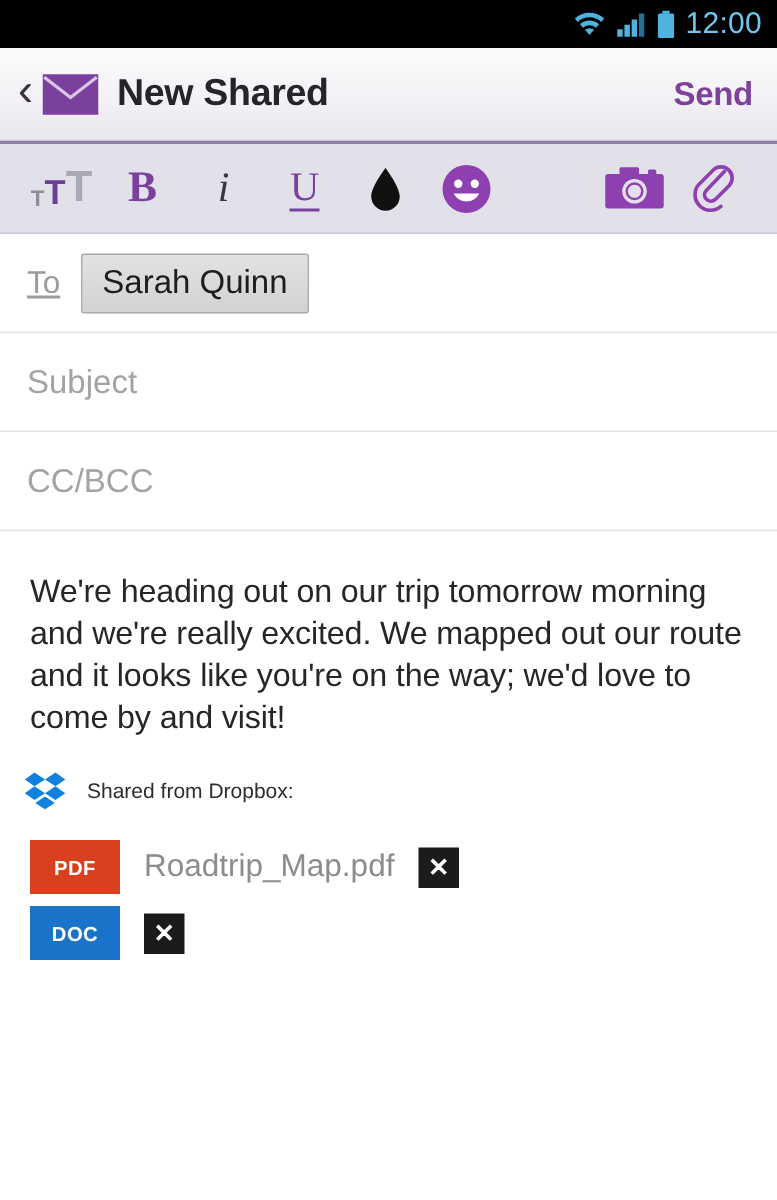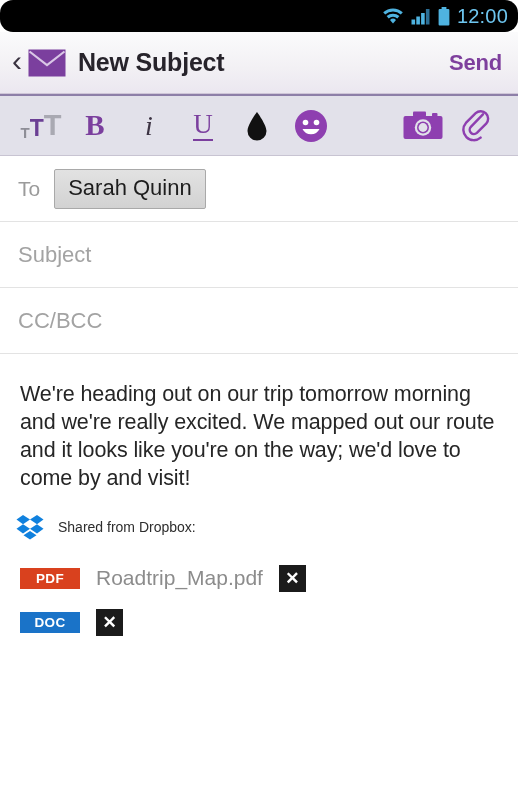--- a/index.html
+++ b/index.html
@@ -8,21 +8,21 @@
     background: #ffffff;
     font-family: "Liberation Sans", sans-serif;
     overflow: hidden;
   }
   .screen { position: relative; width: 518px; height: 800px; background: #fff; }
 
   
   .statusbar {
     height: 32px; background: #000000;
     display: flex; align-items: center; justify-content: flex-end;
-    padding-right: 10px; gap: 7px; border-radius: 13px;
+    padding-right: 10px; gap: 7px;
   }
   .sb-clock {
     color: #6ec6f0; font-size: 20px; letter-spacing: .2px;
     font-family: "Liberation Sans", sans-serif;
   }
   .sb-icon { display: block; }
 
   
   .header {
     height: 62px;
@@ -69,21 +69,21 @@
     font-size: 27px; color: #7b3f9e; font-family: "Liberation Serif", serif;
     border-bottom: 2px solid #7b3f9e; line-height: 1.05; padding-bottom: 1px;
   }
 
   
   .field-row {
     height: 66px; display: flex; align-items: center;
     padding: 0 18px; border-bottom: 1px solid #e3e3e3;
     background: #fff;
   }
-  .field-label { font-size: 21px; color: #9b9b9b; margin-right: 14px; }
+  .field-label { font-size: 21px; color: #9b9b9b; margin-right: 14px; text-decoration: underline; }
   .chip {
     display: inline-block;
     padding: 5px 13px 7px;
     font-size: 22px; color: #1d1d1d;
     background: linear-gradient(to bottom, #e2e2e2 0%, #d2d2d2 100%);
     border: 1px solid #a9a9a9;
     border-radius: 2px;
   }
   .placeholder { font-size: 22px; color: #a3a3a3; }
 
@@ -95,21 +95,21 @@
   }
   .body-p:last-child { margin-bottom: 0; }
 
   
   .dropbox-block { padding: 22px 20px 0 16px; background: #fff; }
   .db-head { display: flex; align-items: center; margin-bottom: 16px; }
   .db-logo { margin-right: 14px; display: block; }
   .db-head-text { font-size: 14px; color: #2d2d2d; }
   .att-row { display: flex; align-items: center; height: 44px; padding-left: 4px; }
   .att-badge {
-    width: 60px; height: 21px;
+    width: 60px; height: 36px;
     display: flex; align-items: center; justify-content: center;
     color: #fff; font-size: 13.5px; font-weight: bold; letter-spacing: .3px;
     margin-right: 16px; flex: 0 0 auto;
   }
   .att-name { font-size: 21px; color: #8c8c8c; margin-right: 16px; }
   .att-remove {
     width: 27px; height: 27px; background: #1b1b1b;
     display: flex; align-items: center; justify-content: center;
     color: #fff; font-size: 17px; font-weight: bold; line-height: 1;
     flex: 0 0 auto;
@@ -147,21 +147,21 @@
   </div>
 
   <div class="header">
     <span class="back-chevron">‹</span>
     <span>
       <svg class="env-icon" width="38" height="28" viewBox="0 0 38 28">
         <rect x="0.5" y="0.5" width="37" height="27" fill="#7b3f9e"></rect>
         <path d="M1.5 2.5 L19 16 L36.5 2.5" fill="none" stroke="#d9c6e6" stroke-width="2.2"></path>
       </svg>
     </span>
-    <span class="title">New Subject</span>
+    <span class="title">New Shared</span>
     <span class="send-btn">Send</span>
   </div>
 
   <div class="toolbar">
 
     <div class="tool">
       <span class="tt-icon">
         <span class="t1">T</span>
           <span class="t2">T</span>
           <span class="t3">T</span>

